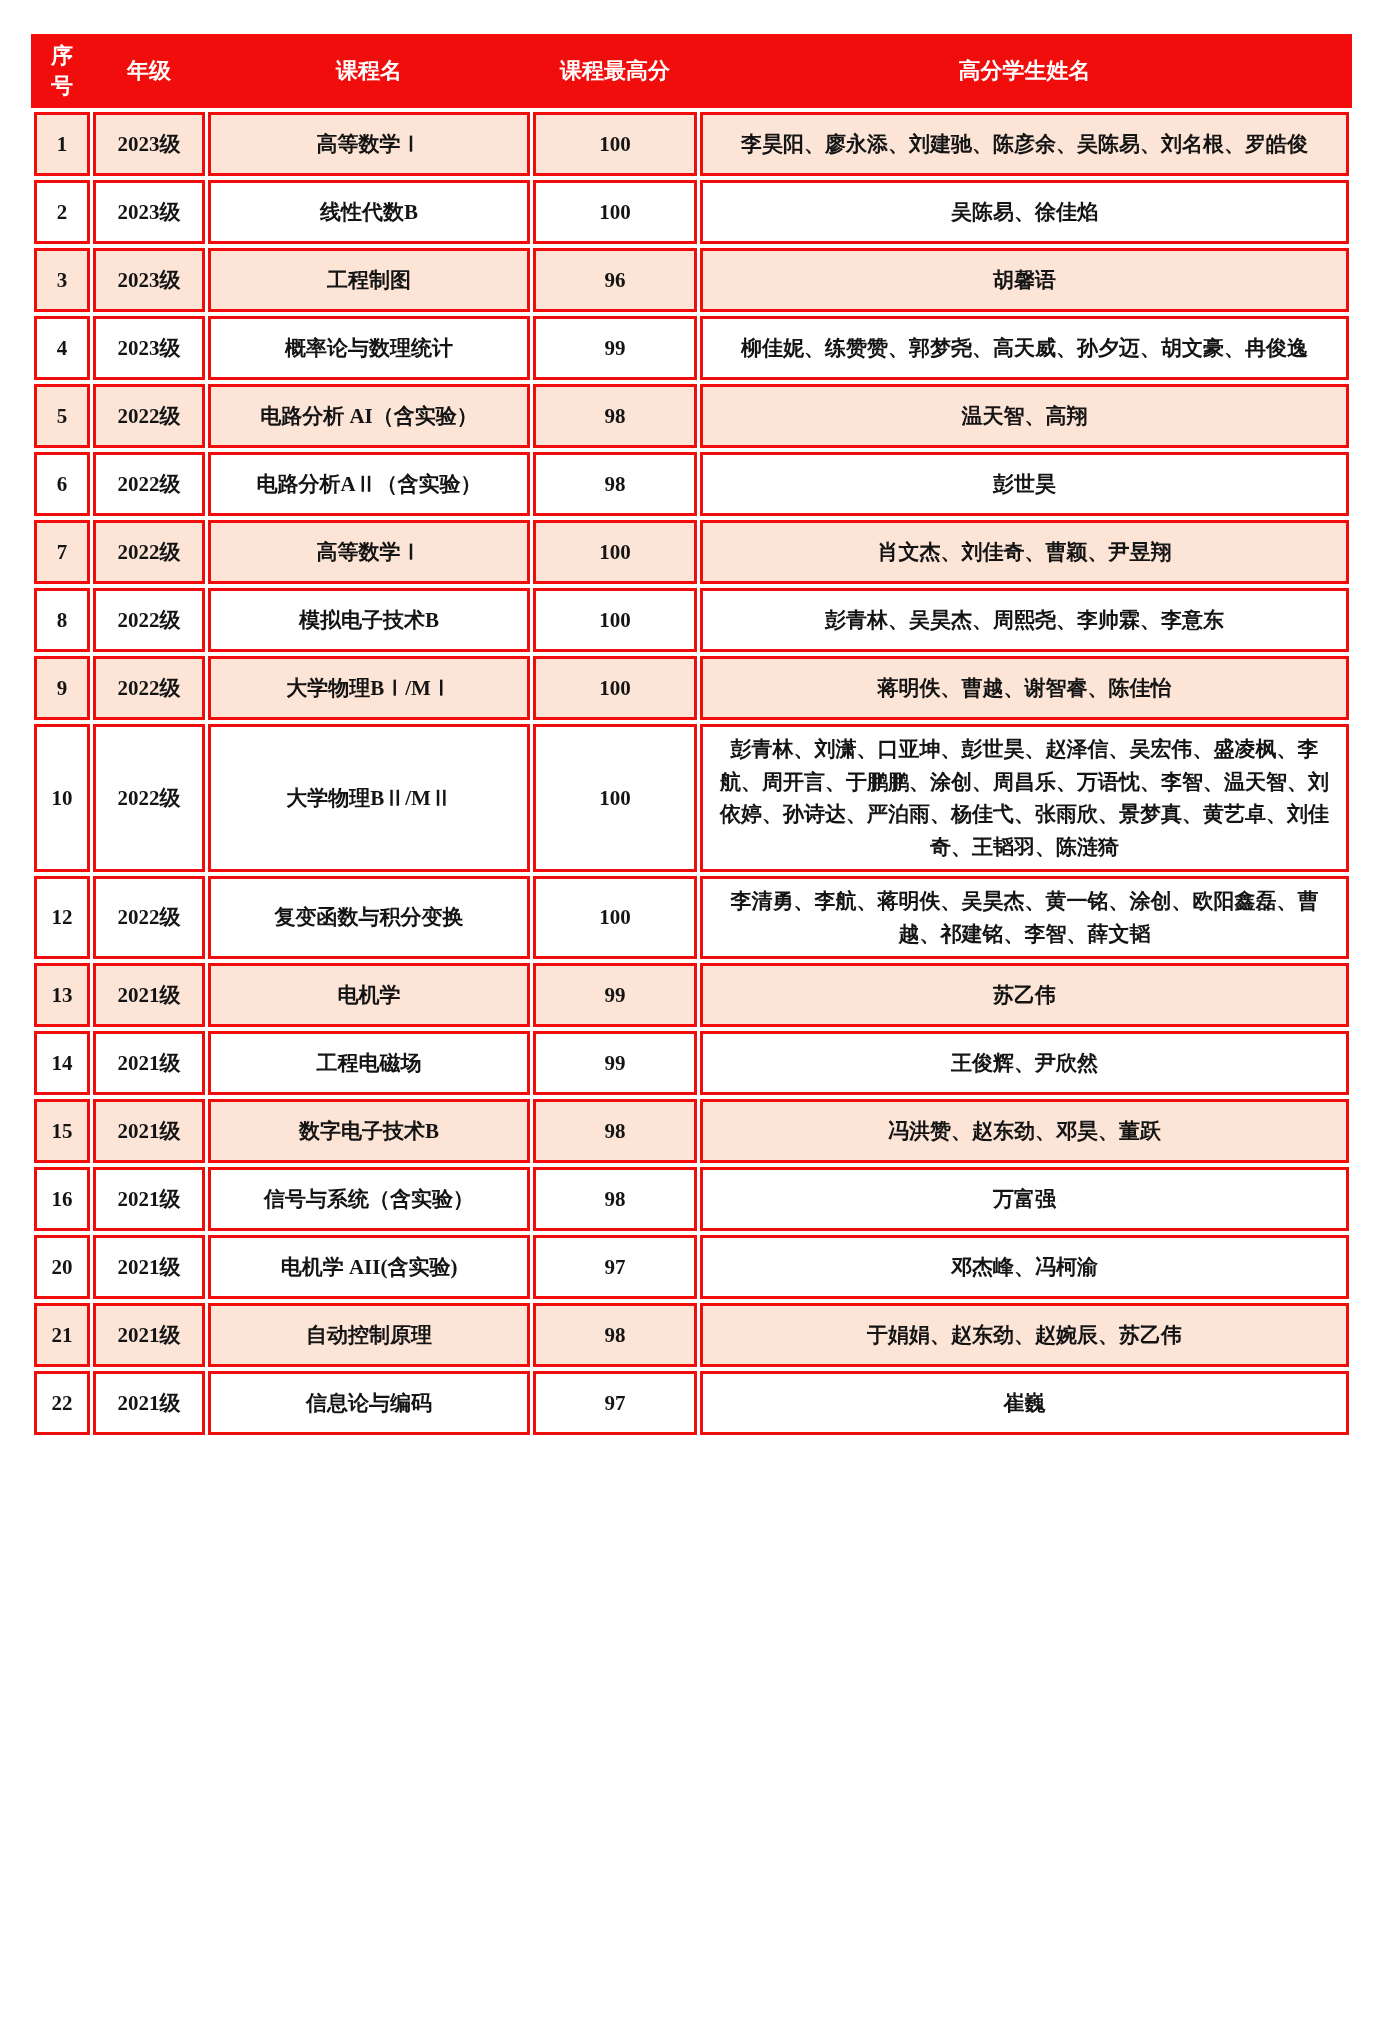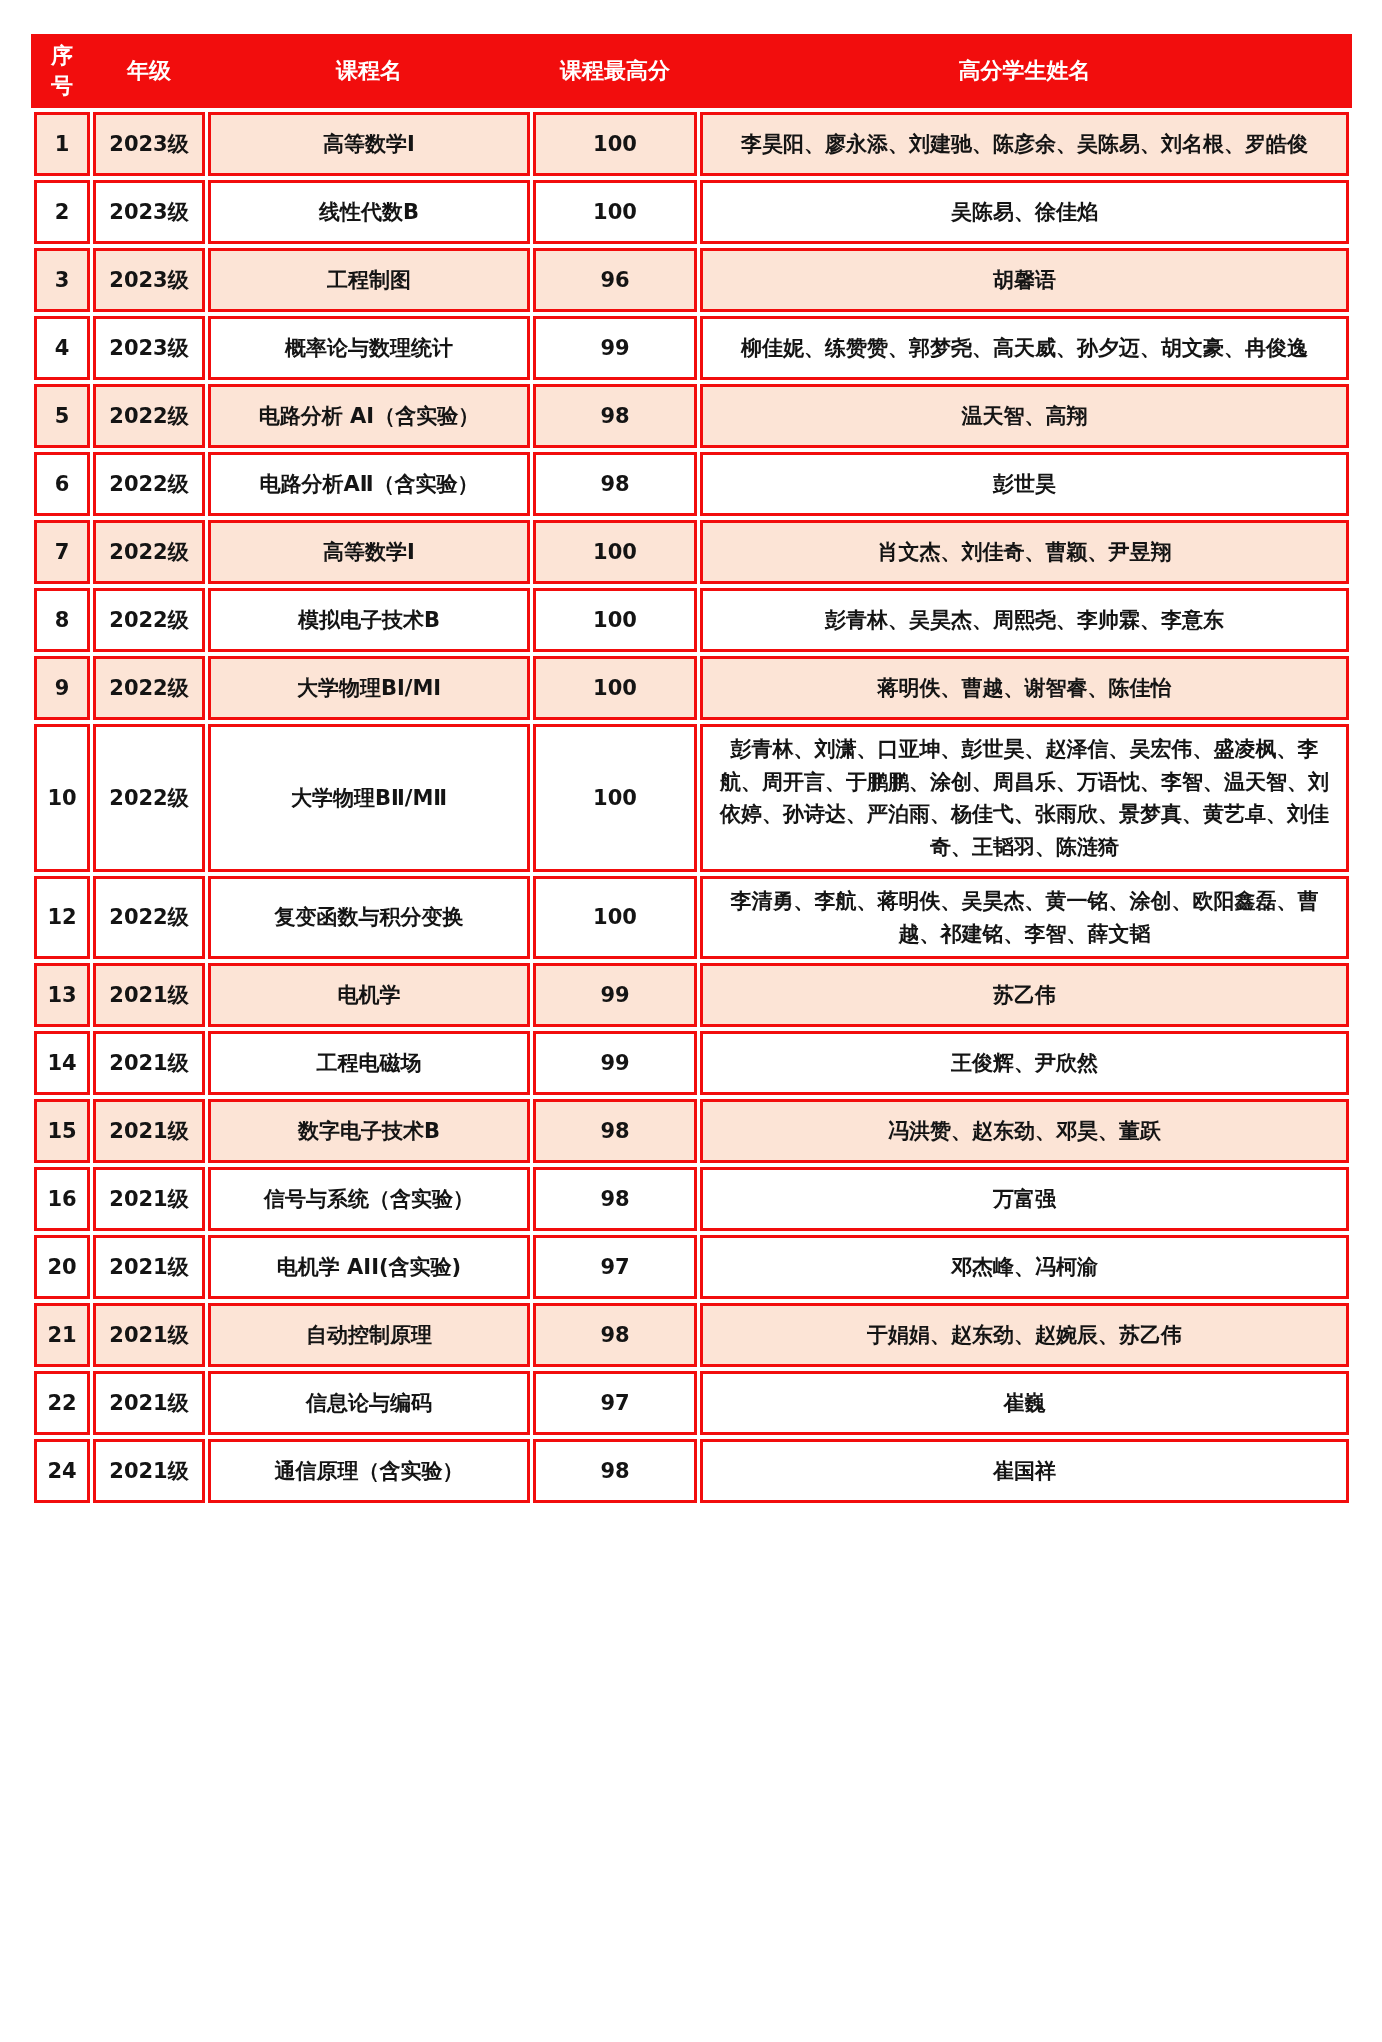--- a/index.html
+++ b/index.html
@@ -15,20 +15,21 @@
     background: #ffffff;
     font-family: "DejaVu Sans", "Liberation Sans", sans-serif;
   }
   body { width: 1382px; min-height: 2042px; }
   .page { padding: 30px 30px 24px 31px; }
   table.score-table {
     width: 1321px;
     table-layout: fixed;
     border-collapse: separate;
     border-spacing: 3px 4px;
+    font-family: Liberation Serif, serif;
   }
   col.c-no     { width: 56px; }
   col.c-grade  { width: 112px; }
   col.c-course { width: 322px; }
   col.c-score  { width: 164px; }
   col.c-students { width: 649px; }
   thead th {
     background: var(--red);
     border: 3px solid var(--red);
     box-shadow: 3px 0 0 0 var(--red), -3px 0 0 0 var(--red);
@@ -196,22 +197,15 @@
     <td>98</td>
     <td>于娟娟、赵东劲、赵婉辰、苏乙伟</td>
   </tr>
         <tr>
     <td>22</td>
     <td>2021级</td>
     <td>信息论与编码</td>
     <td>97</td>
     <td>崔巍</td>
   </tr>
-        <tr>
-    <td>24</td>
-    <td>2021级</td>
-    <td>通信原理（含实验）</td>
-    <td>98</td>
-    <td>崔国祥</td>
-  </tr>
       </tbody>
   </table>
 </div>
 
 </body></html>

